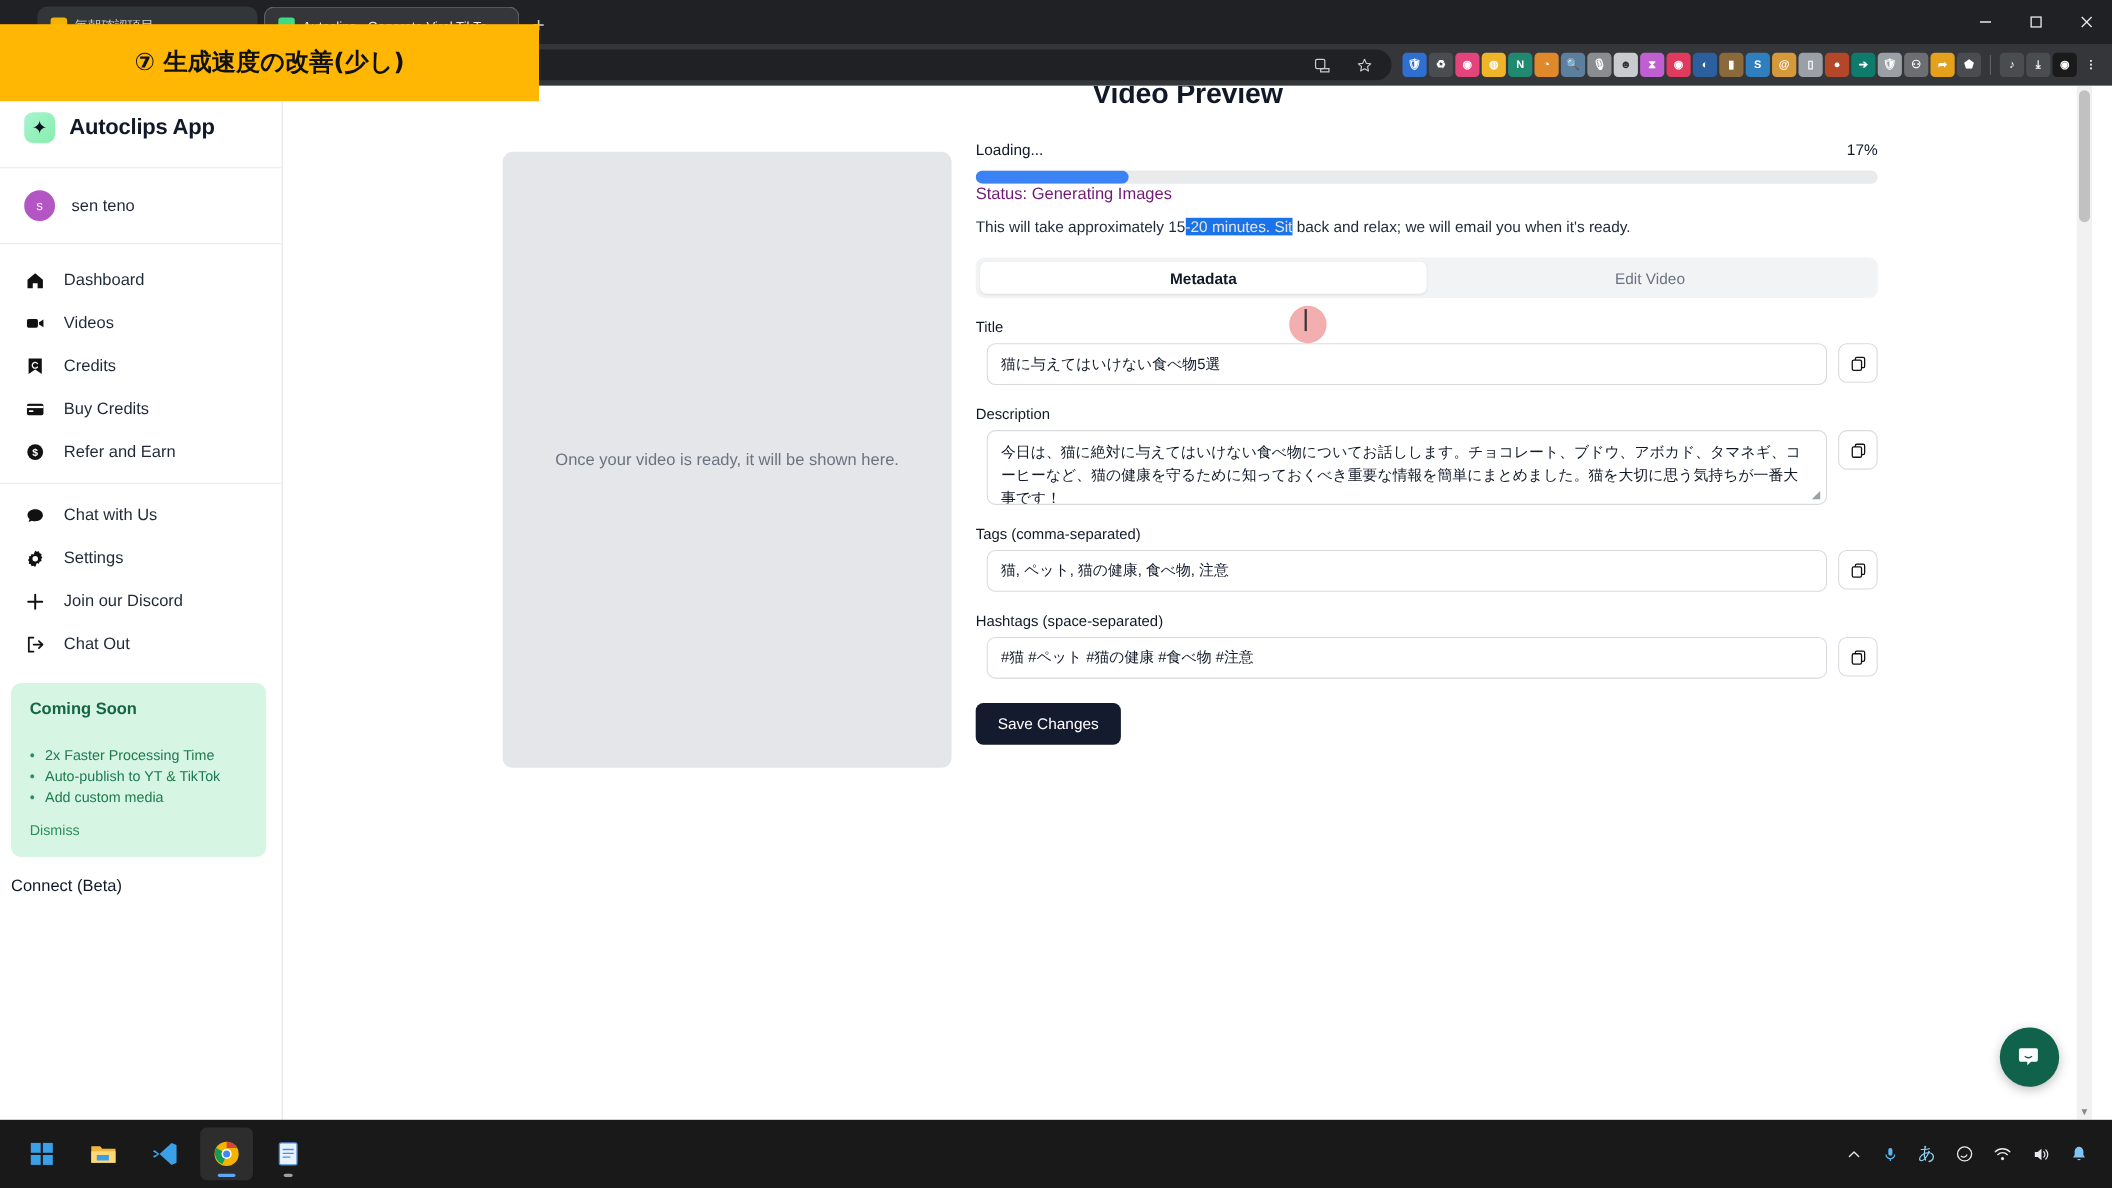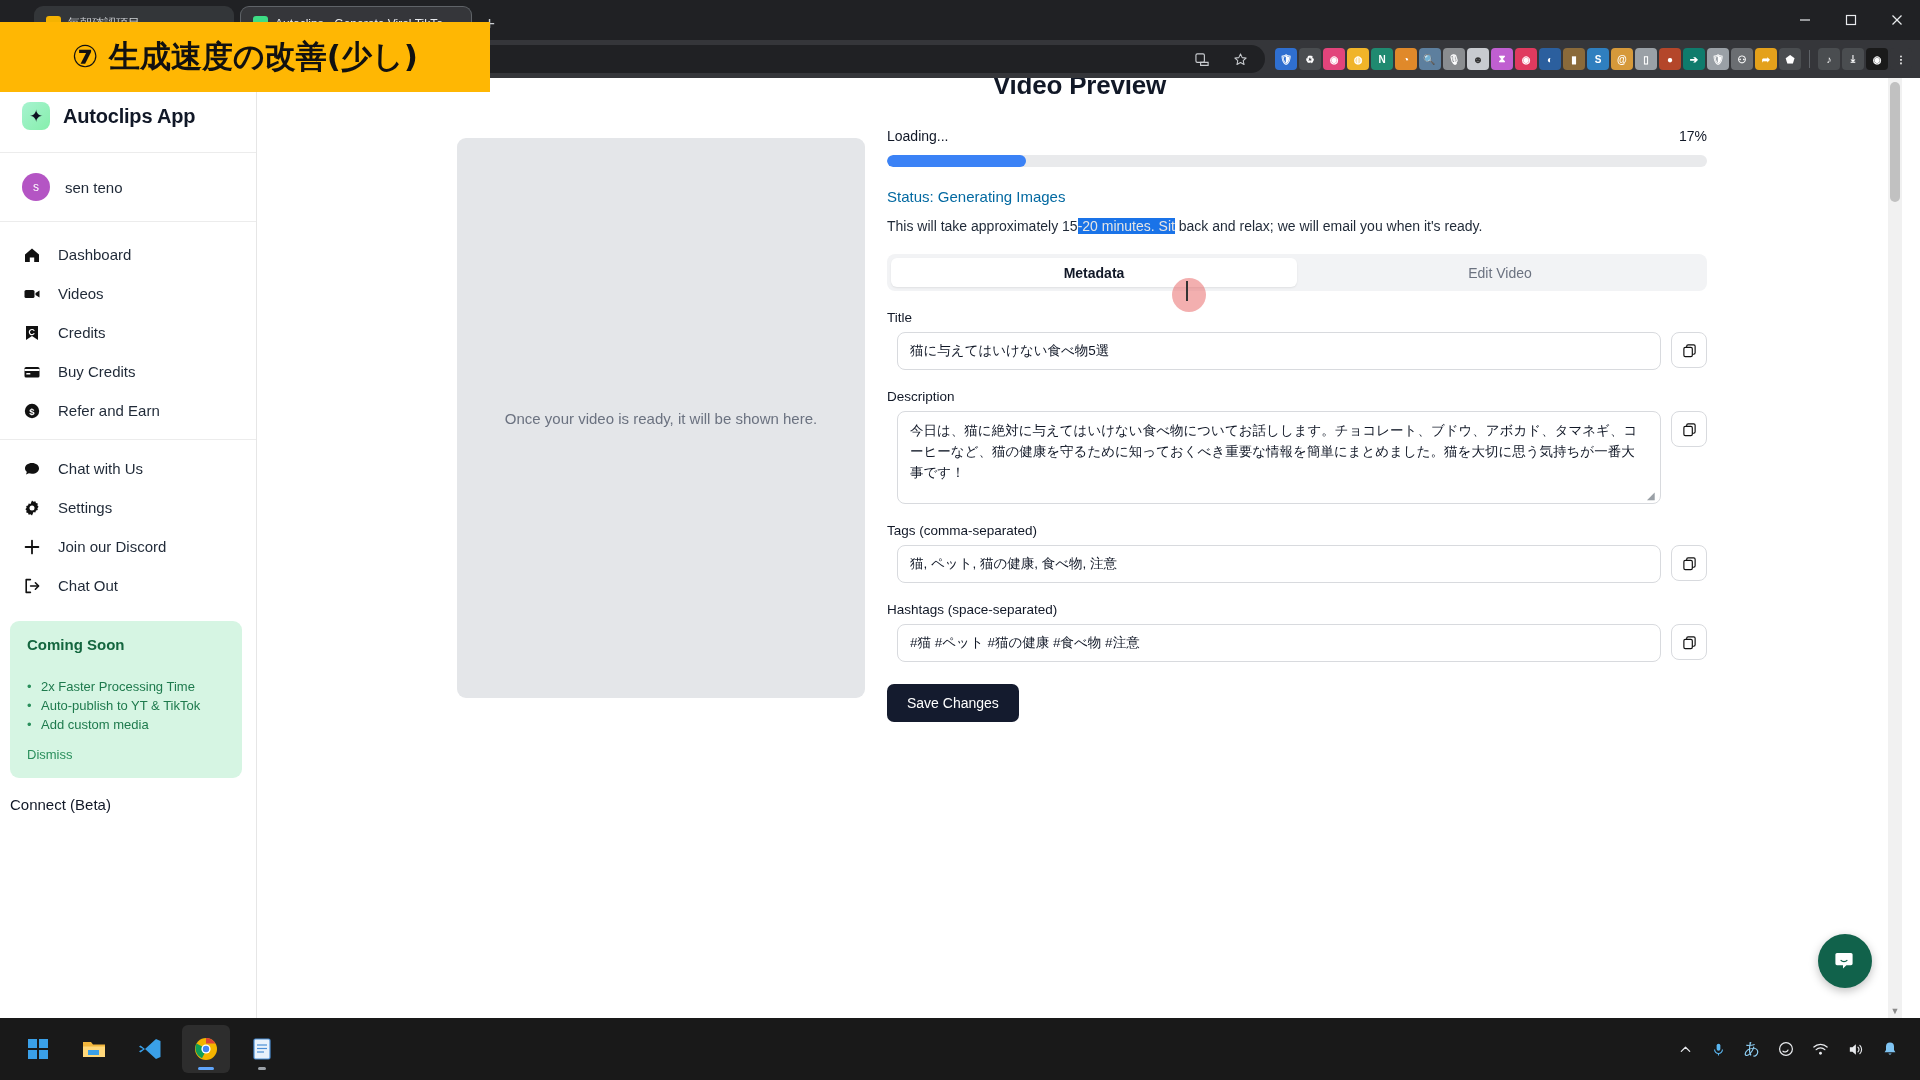--- a/index.html
+++ b/index.html
@@ -120,42 +120,42 @@
     background: #e4e6e9; border-radius: 9px;
     display: flex; align-items: center; justify-content: center;
   }
   .preview-text { font-size: 15px; color: #6b7280; }
 
   .panel { position: absolute; left: 630px; top: 50px; width: 820px; }
 
   .loading-row { display: flex; justify-content: space-between; align-items: baseline; font-size: 14px; color: #111827; }
   .progress-track { height: 12px; background: #e9eaec; border-radius: 6px; margin-top: 11px; overflow: hidden; }
   .progress-fill { height: 100%; background: #3b82f6; border-radius: 6px; }
-  .status-line { font-size: 15px; color: #0369a1; margin-top: 21px; }
+  .status-line { font-size: 15px; color: #701a75; margin-top: 1px; }
   .hint-line { font-size: 14px; color: #1f2937; margin-top: 13px; position: relative; }
   .sel { background: #1a73e8; color: #e5e5e5; }
 
   .tabs {
     display: flex; margin-top: 20px; background: #f2f3f5; border-radius: 8px; padding: 4px;
     height: 37px;
   }
   .tab-btn {
     flex: 1 1 50%; display: flex; align-items: center; justify-content: center;
     font-size: 14px; color: #6b7280; border-radius: 6px; cursor: pointer;
   }
   .tab-btn.active { background: #ffffff; color: #111827; font-weight: 600; box-shadow: 0 1px 2px rgba(0,0,0,.08); }
 
   .field-label { font-size: 13.5px; color: #111827; margin: 19px 0 7px 0; }
   .field-row { display: flex; align-items: flex-start; gap: 10px; padding-left: 10px; }
   .input-like {
     flex: 1 1 auto; border: 1px solid #d8dade; border-radius: 8px;
     background: #fff; font-size: 13.5px; color: #111827;
     padding: 9px 12px; min-height: 34px;
   }
-  .input-like.ta { height: 93px; line-height: 1.55; position: relative; resize: none; overflow: hidden; }
+  .input-like.ta { height: 68px; line-height: 1.55; position: relative; resize: none; overflow: hidden; }
   .resize-grip {
     position: absolute; right: 3px; bottom: 2px; width: 10px; height: 10px;
     color: #9aa0a6; font-size: 10px; line-height: 10px;
   }
   .copy-btn {
     width: 36px; height: 36px; border: 1px solid #d8dade; border-radius: 8px;
     background: #fff; display: flex; align-items: center; justify-content: center;
     cursor: pointer; flex: 0 0 auto; color: #111827;
   }
   .save-btn {
@@ -174,21 +174,21 @@
   .scrollbar { position: absolute; right: 0; top: 0; width: 14px; height: 940px; background: #f1f1f1; }
   .scrollthumb { position: absolute; right: 2px; top: 4px; width: 10px; height: 120px; background: #c1c1c1; border-radius: 5px; }
   .sb-arrow { position: absolute; right: 2px; width: 10px; text-align: center; color: #8a8a8a; font-size: 9px; }
 
   
   .banner {
     position: absolute; left: 0; top: 22px; width: 490px; height: 70px;
     background: #ffb703; display: flex; align-items: center; justify-content: center;
     z-index: 50;
   }
-  .banner-text { font-size: 31px; font-weight: 700; color: #111; font-family: "DejaVu Sans", sans-serif; white-space: nowrap; }
+  .banner-text { font-size: 22px; font-weight: 700; color: #111; font-family: "DejaVu Sans", sans-serif; white-space: nowrap; }
 
   
   .cursor-halo {
     position: absolute; left: 1172px; top: 200px; width: 34px; height: 34px;
     border-radius: 50%; background: rgba(234,110,110,.55); z-index: 40;
   }
   .cursor-ibeam {
     position: absolute; left: 1186px; top: 203px; width: 2px; height: 20px;
     background: #333; z-index: 41;
   }

